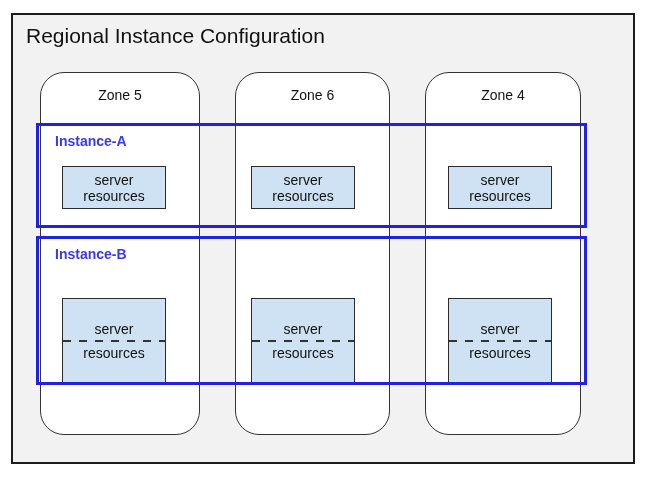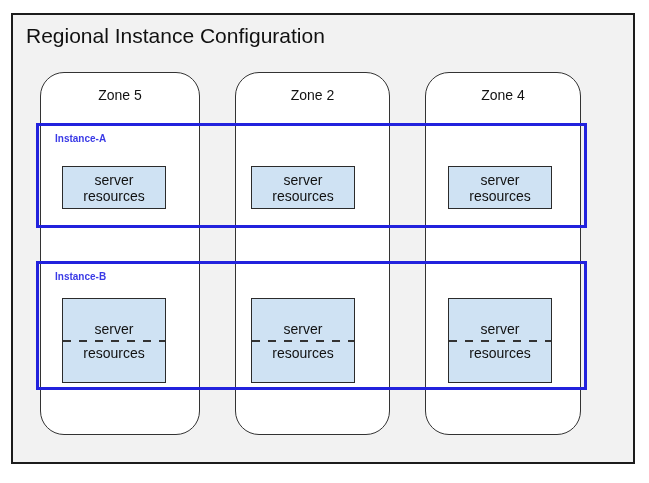--- a/index.html
+++ b/index.html
@@ -67,26 +67,26 @@
 
   .instance-rect {
     position: absolute;
     left: 36px;
     width: 551px;
     border: 3px solid var(--instance-border);
     background: transparent;
     z-index: 3;
   }
   .instance-a { top: 123px; height: 105px; }
-  .instance-b { top: 261px; height: 129px; }
+  .instance-b { top: 236px; height: 149px; }
 
   .instance-label {
     position: absolute;
     left: 16px; top: 7px;
-    font-size: 10px;
+    font-size: 14px;
     font-weight: bold;
     color: var(--instance-label);
     white-space: nowrap;
   }
 
   .resource-box {
     position: absolute;
     width: 104px;
     background: var(--resource-fill);
     border: 1px solid var(--resource-border);
@@ -121,21 +121,21 @@
 <div class="canvas">
 
   <div class="region-box"></div>
 
   <div class="region-title">Regional Instance Configuration</div>
 
   <div class="zone zone-1">
     <span class="zone-label">Zone 5</span>
   </div>
   <div class="zone zone-2">
-    <span class="zone-label">Zone 2</span>
+    <span class="zone-label">Zone 6</span>
   </div>
   <div class="zone zone-3">
     <span class="zone-label">Zone 4</span>
   </div>
 
   <div class="resource-box row-a col-1">
     <span>server</span>
     <span>resources</span>
   </div>
   <div class="resource-box row-a col-2">

